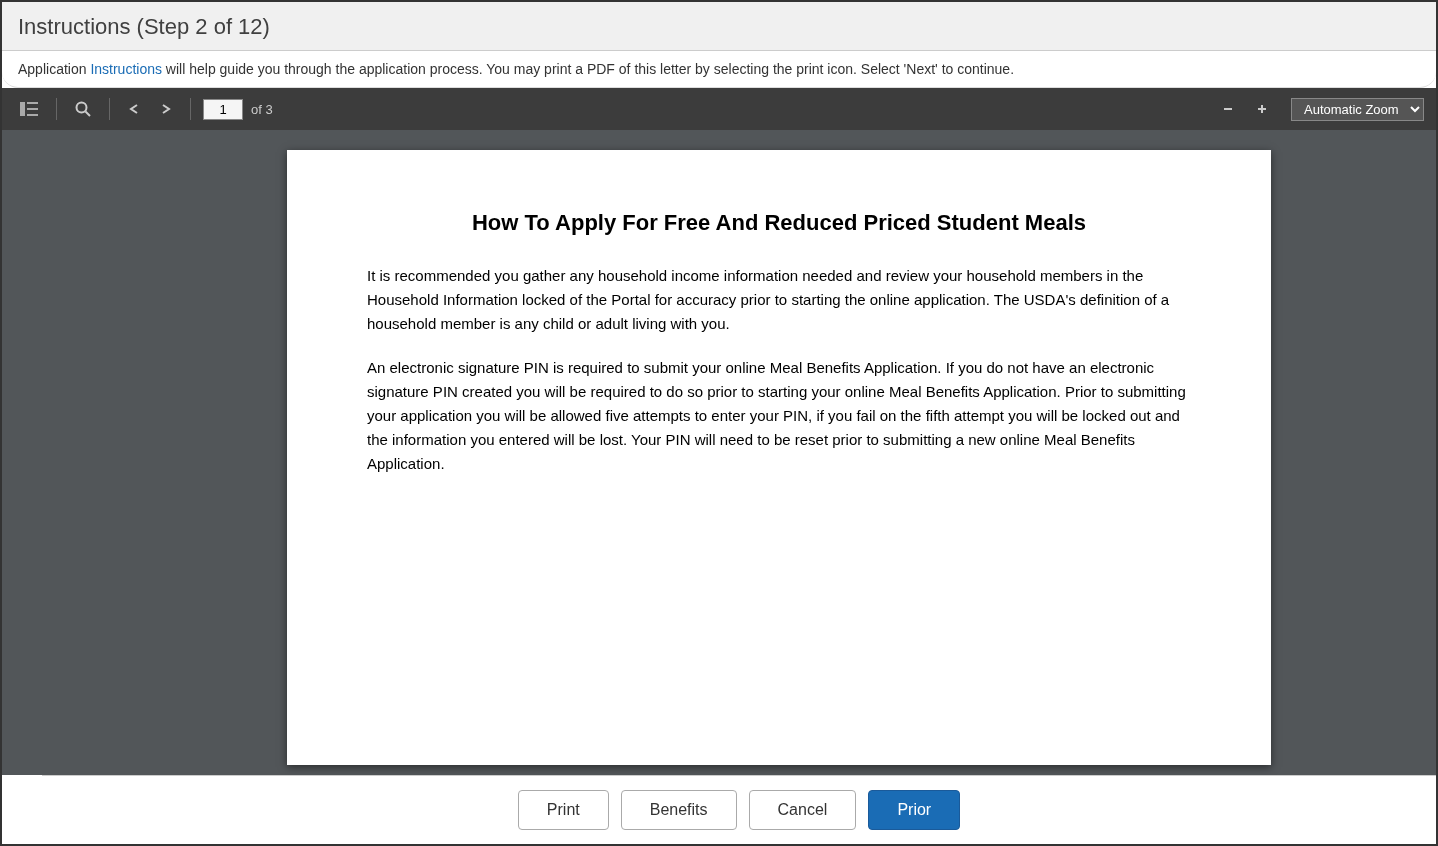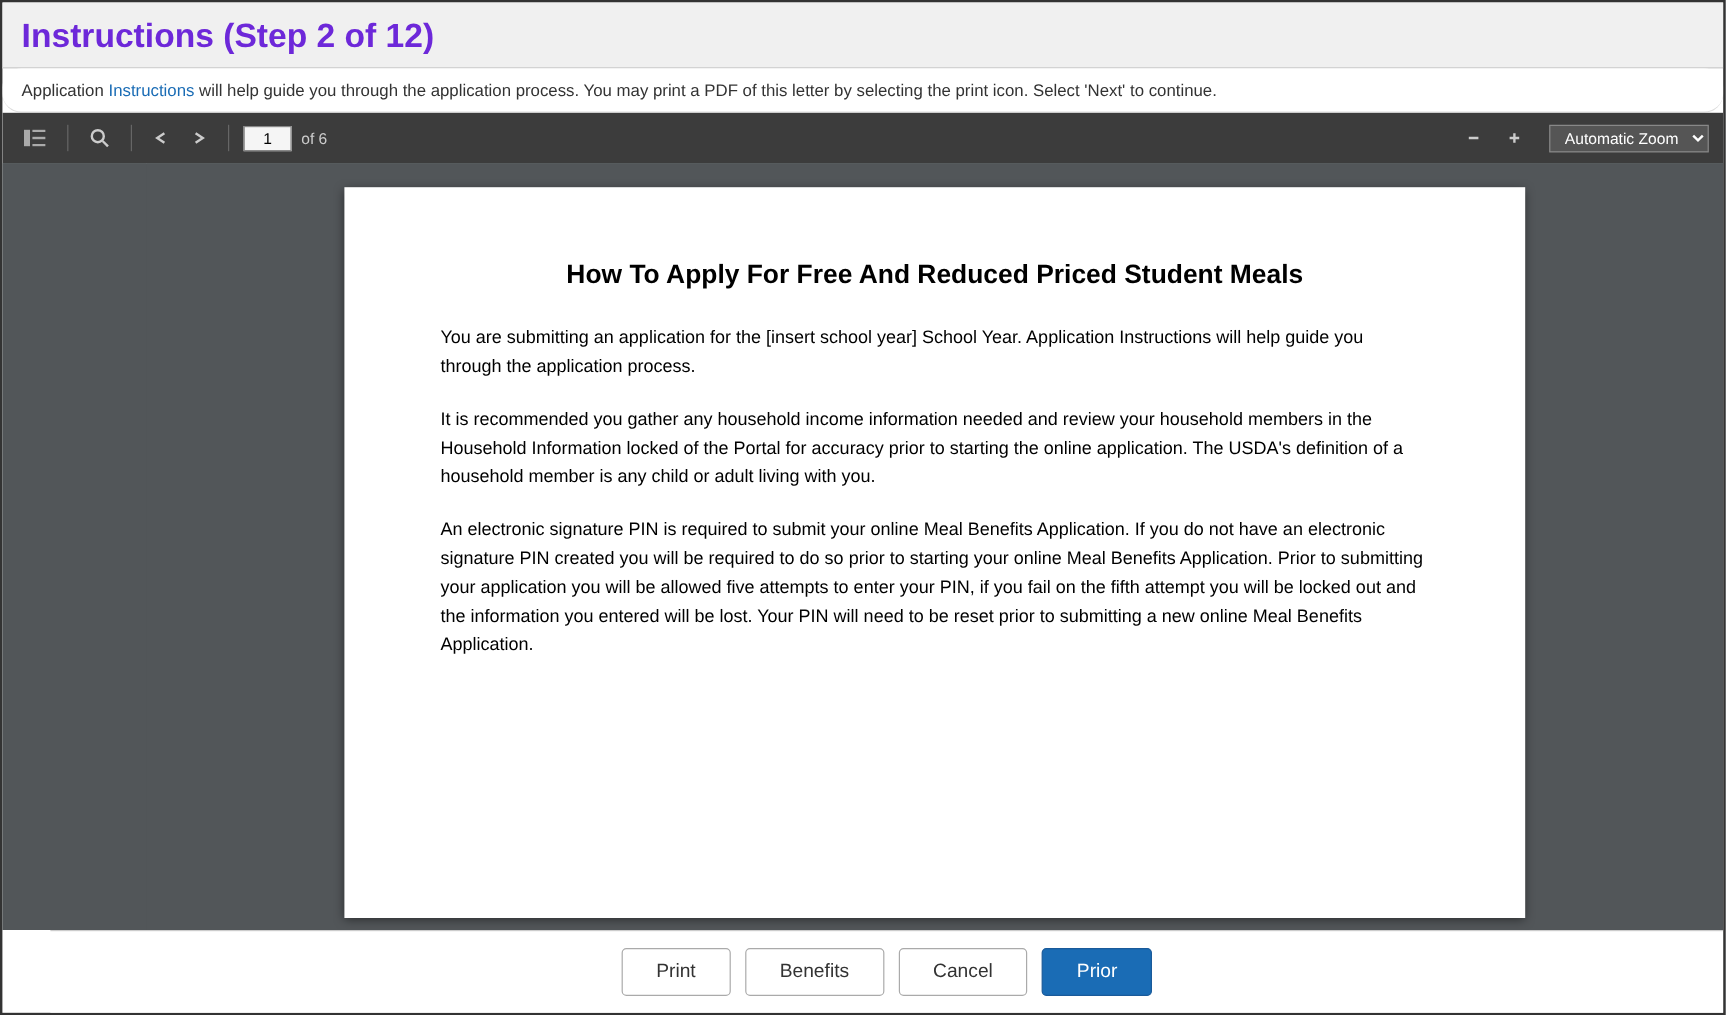--- a/index.html
+++ b/index.html
@@ -13,23 +13,23 @@
       flex-direction: column;
     }
 
     
     .page-header {
       background: #f0f0f0;
       padding: 12px 16px 10px 16px;
       border-bottom: 1px solid #ccc;
     }
     .page-title {
-      font-size: 28px;
-      font-weight: bold;
-      color: #6d28d9;
+      font-size: 22px;
+      font-weight: normal;
+      color: #404040;
     }
 
     
     .instruction-bar {
       background: #fff;
       padding: 10px 16px;
       border-bottom: 1px solid #ddd;
       font-size: 14px;
       color: #333;
       border-radius: 16px;
@@ -202,21 +202,21 @@
   </button>
   <button class="pdf-toolbar-btn" title="Next Page">
     <svg width="12" height="12" viewBox="0 0 12 12" fill="none">
       <polyline points="3,2 9,6 3,10" stroke="#ccc" stroke-width="2" fill="none"></polyline>
     </svg>
   </button>
 
   <div class="pdf-toolbar-divider"></div>
 
   <input class="pdf-page-input" type="text" value="1" style="">
-  <span class="pdf-page-of">of 6</span>
+  <span class="pdf-page-of">of 3</span>
 
   <div class="pdf-toolbar-spacer"></div>
 
   <button class="pdf-toolbar-btn" title="Zoom Out">
     <svg width="14" height="14" viewBox="0 0 14 14" fill="none">
       <line x1="3" y1="7" x2="11" y2="7" stroke="#ccc" stroke-width="2"></line>
     </svg>
   </button>
   <button class="pdf-toolbar-btn" title="Zoom In">
     <svg width="14" height="14" viewBox="0 0 14 14" fill="none">
@@ -232,21 +232,20 @@
     <option>125%</option>
     <option>150%</option>
   </select>
 </div>
 
 <div class="pdf-viewer-wrapper">
   <div class="pdf-sidebar"></div>
   <div class="pdf-viewer-area">
     <div class="pdf-page">
       <h1 class="pdf-doc-title">How To Apply For Free And Reduced Priced Student Meals</h1>
-      <p class="pdf-paragraph">You are submitting an application for the [insert school year] School Year. Application Instructions will help guide you through the application process.</p>
       <p class="pdf-paragraph">It is recommended you gather any household income information needed and review your household members in the Household Information locked of the Portal for accuracy prior to starting the online application. The USDA's definition of a household member is any child or adult living with you.</p>
       <p class="pdf-paragraph">An electronic signature PIN is required to submit your online Meal Benefits Application. If you do not have an electronic signature PIN created you will be required to do so prior to starting your online Meal Benefits Application. Prior to submitting your application you will be allowed five attempts to enter your PIN, if you fail on the fifth attempt you will be locked out and the information you entered will be lost. Your PIN will need to be reset prior to submitting a new online Meal Benefits Application.</p>
     </div>
   </div>
 </div>
 
 <div class="bottom-bar">
   <button class="btn">Print</button>
   <button class="btn">Benefits</button>
   <button class="btn">Cancel</button>

